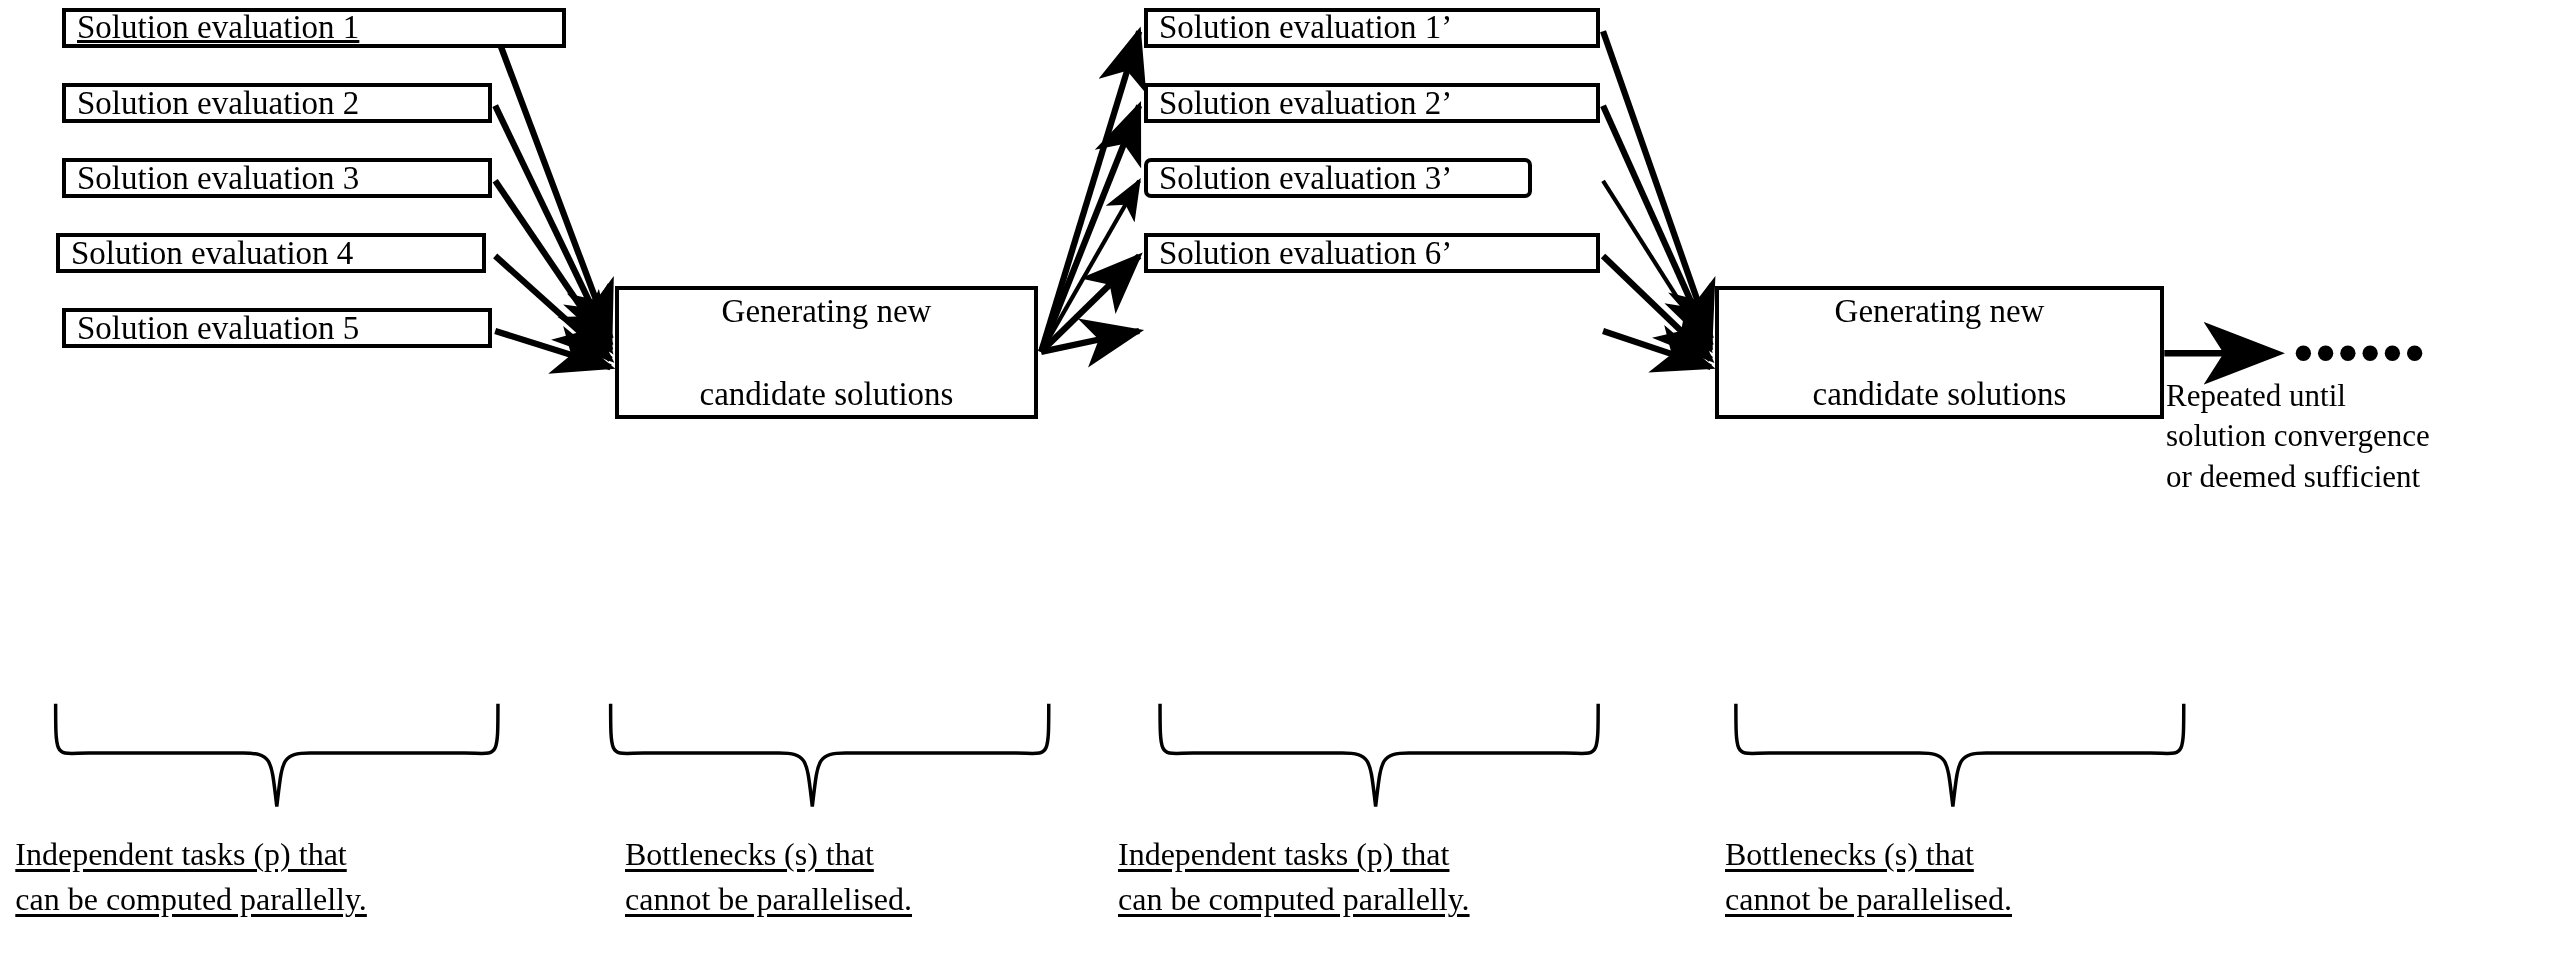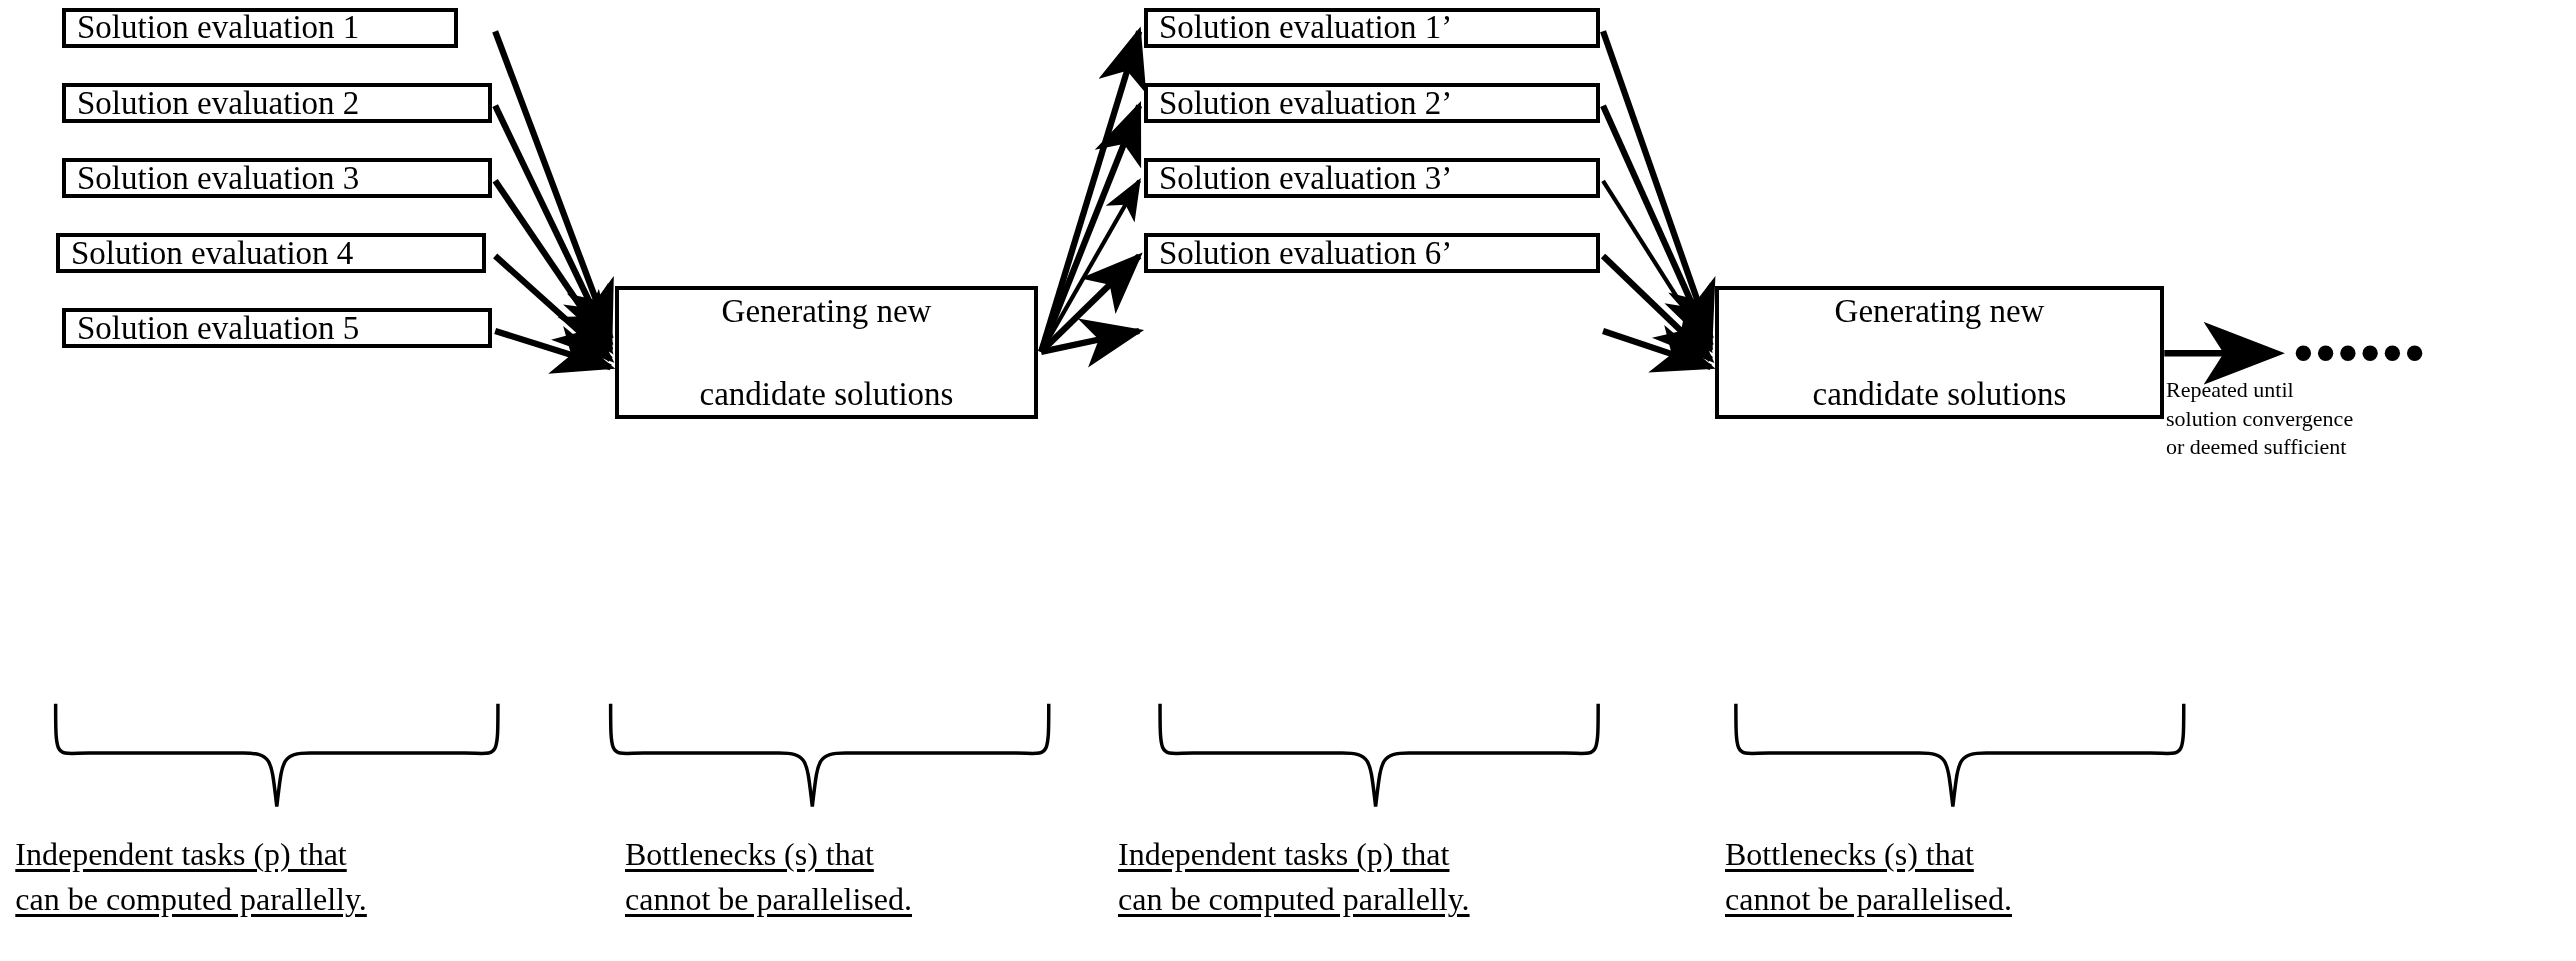--- a/index.html
+++ b/index.html
@@ -9,21 +9,21 @@
   svg.layer{position:absolute;left:0;top:0;width:2576px;height:961px;overflow:visible;}
   .node{position:absolute;box-sizing:border-box;background:#fff;border:4.9px solid #000;
         display:flex;align-items:center;justify-content:flex-start;}
   .node.eval{height:40px;padding-left:11px;}
   .node.gen{display:flex;flex-direction:column;align-items:center;justify-content:center;gap:44px;}
   .eval-label{font-size:33px;line-height:1;white-space:nowrap;}
   .gen-label{font-size:33px;line-height:1.18;white-space:nowrap;text-align:center;}
   .caption{position:absolute;font-size:32px;line-height:1.42;white-space:nowrap;}
   .caption span{display:block;text-decoration:underline;text-underline-offset:4.2px;
                 text-decoration-thickness:2.8px;}
-  .rep-note{position:absolute;font-size:22px;line-height:1.30;white-space:nowrap;text-align:left;}
+  .rep-note{position:absolute;font-size:31px;line-height:1.30;white-space:nowrap;text-align:left;}
   .rep-note span{display:block;}
 </style>
 </head>
 <body>
 
 <div id="stage">
 
   <svg class="layer" viewBox="0 0 3704 1382" preserveAspectRatio="none">
     <defs>
       <marker id="ah" markerWidth="12" markerHeight="12" refX="9.2" refY="4" orient="auto" markerUnits="strokeWidth">
@@ -71,21 +71,21 @@
     </g>
 
     <g stroke="#000" fill="none" stroke-width="5">
       <path d="M80,1012 C80,1095 80,1083 128,1083 L350,1083 C392,1083 390,1093 398,1160 C406,1093 404,1083 446,1083 L668,1083 C716,1083 716,1095 716,1012"></path>
       <path d="M878,1012 C878,1095 878,1083 926,1083 L1120,1083 C1162,1083 1160,1093 1168,1160 C1176,1093 1174,1083 1216,1083 L1460,1083 C1508,1083 1508,1095 1508,1012"></path>
       <path d="M1668,1012 C1668,1095 1668,1083 1716,1083 L1930,1083 C1972,1083 1970,1093 1978,1160 C1986,1093 1984,1083 2026,1083 L2250,1083 C2298,1083 2298,1095 2298,1012"></path>
       <path d="M2496,1012 C2496,1095 2496,1083 2544,1083 L2760,1083 C2802,1083 2800,1093 2808,1160 C2816,1093 2814,1083 2856,1083 L3092,1083 C3140,1083 3140,1095 3140,1012"></path>
     </g>
   </svg>
 
-  <div class="node eval" style="left:62px;top:7.7px;width:396px;">
+  <div class="node eval" style="left:62px;top:7.7px;width:504px;text-decoration:underline;">
     <span class="eval-label">Solution evaluation 1</span>
   </div>
   <div class="node eval" style="left:62px;top:83px;width:430px;">
     <span class="eval-label">Solution evaluation 2</span>
   </div>
   <div class="node eval" style="left:62px;top:158px;width:430px;">
     <span class="eval-label">Solution evaluation 3</span>
   </div>
   <div class="node eval" style="left:56px;top:233px;width:430px;">
     <span class="eval-label">Solution evaluation 4</span>
@@ -98,21 +98,21 @@
     <span class="gen-label">Generating new</span>
     <span class="gen-label">candidate solutions</span>
   </div>
 
   <div class="node eval" style="left:1144px;top:7.7px;width:456px;">
     <span class="eval-label">Solution evaluation 1’</span>
   </div>
   <div class="node eval" style="left:1144px;top:83px;width:456px;">
     <span class="eval-label">Solution evaluation 2’</span>
   </div>
-  <div class="node eval" style="left:1144px;top:158px;width:456px;">
+  <div class="node eval" style="left:1144px;top:158px;width:388px;border-radius:7px;">
     <span class="eval-label">Solution evaluation 3’</span>
   </div>
   <div class="node eval" style="left:1144px;top:233px;width:456px;">
     <span class="eval-label">Solution evaluation 6’</span>
   </div>
 
   <div class="node gen" style="left:1715px;top:286px;width:449px;height:133px;">
     <span class="gen-label">Generating new</span>
     <span class="gen-label">candidate solutions</span>
   </div>

